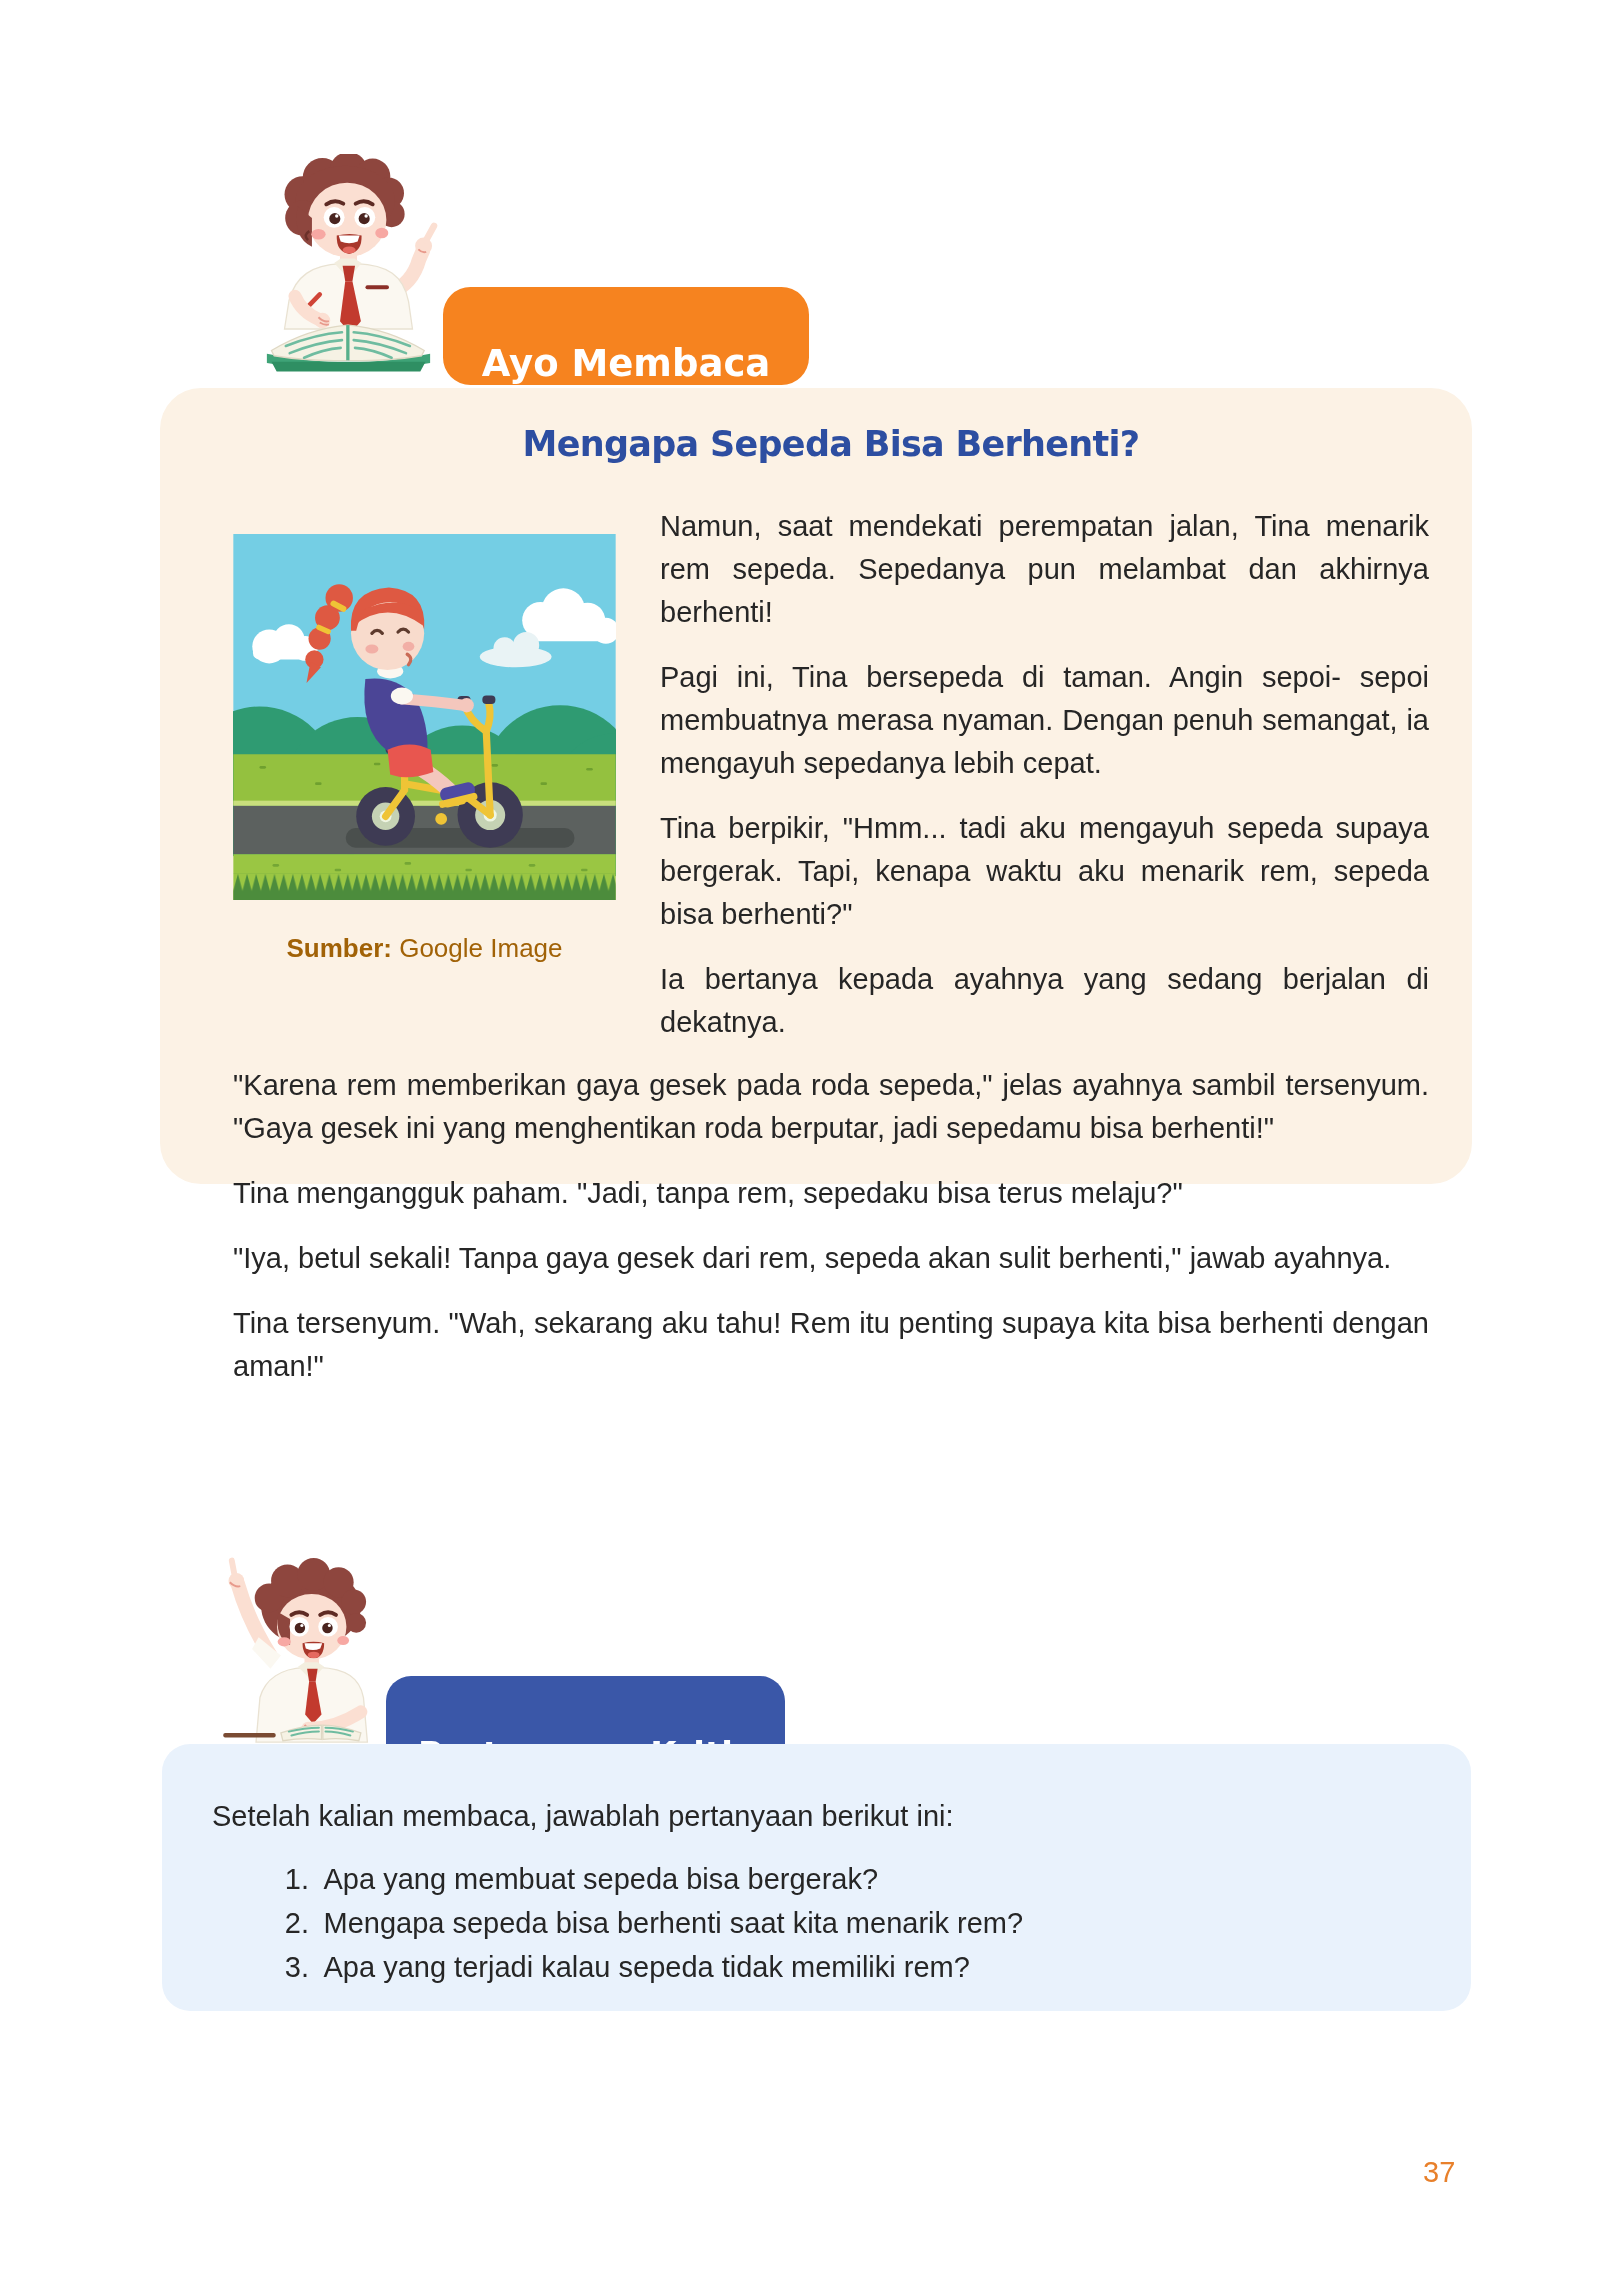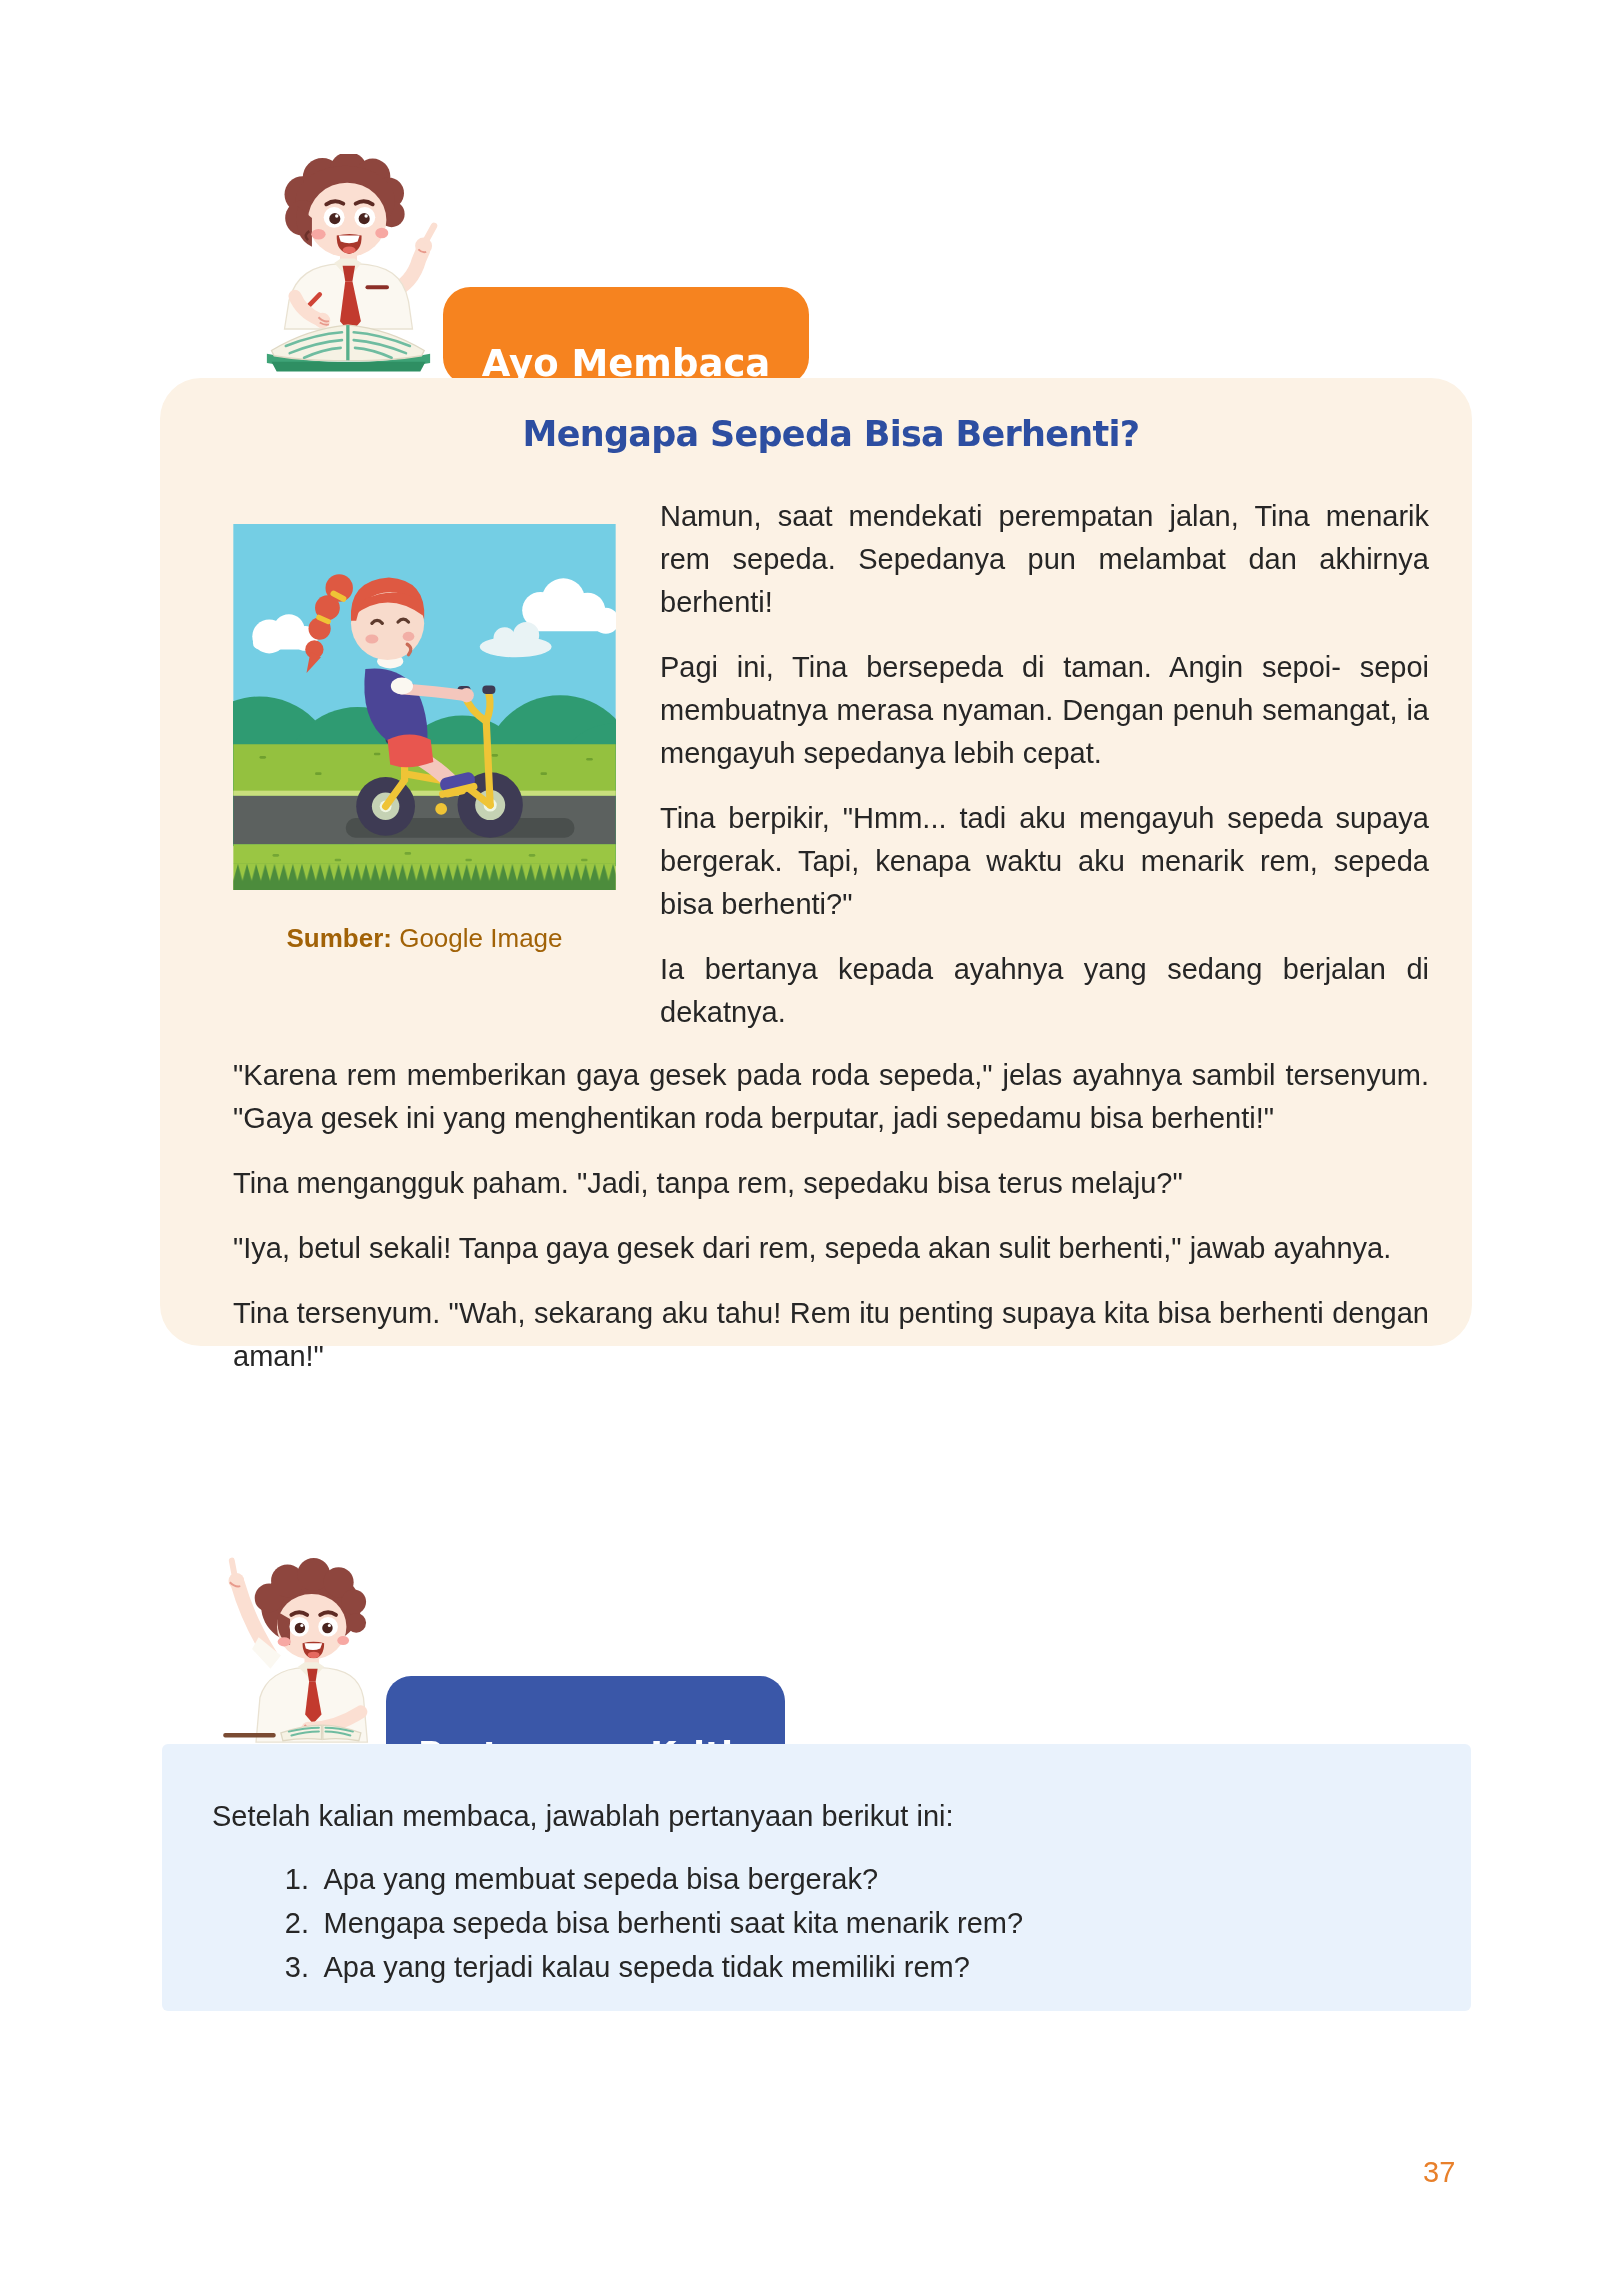--- a/index.html
+++ b/index.html
@@ -12,38 +12,38 @@
   .char2{left:218px;top:1556px;width:154px;height:190px;z-index:1;}
   .badge{
     position:absolute;display:flex;align-items:flex-end;justify-content:center;
     color:#ffffff;font-family:"DejaVu Sans",sans-serif;font-weight:bold;
     z-index:1;letter-spacing:0px;white-space:nowrap;
   }
   .badge-orange{left:443px;top:287px;width:366px;height:98px;background:#F6831F;border-radius:27.5px;font-size:37px;}
   .badge-blue{left:386px;top:1676px;width:399px;height:98px;background:#3A57A8;border-radius:25px;font-size:34px;}
   .panel{position:absolute;box-sizing:border-box;z-index:2;}
   .reading-panel{
-    left:160px;top:378px;width:1312px;height:968px;background:#FCF2E5;
+    left:160px;top:388px;width:1312px;height:796px;background:#FCF2E5;
     border-radius:41px;padding:36px 43px 29.4px 73px;
   }
   .reading-title{
     margin:0 0 41px 0;text-align:center;color:#2D4EA1;
     font-family:"DejaVu Sans",sans-serif;font-weight:bold;font-size:35px;letter-spacing:-0.7px;
   }
   .story-top{display:flex;gap:44px;margin:0 0 19.6px 0;}
   .story-figure{width:383px;flex:none;margin:29.4px 0 0 0;}
   .bike-scene{display:block;width:383px;height:366px;}
   .figure-caption{margin-top:33px;text-align:center;font-size:26px;color:#a16207;}
   .figure-caption .cap-label{font-weight:bold;}
   .story-col{flex:1;min-width:0;}
   .page p.body-text{margin:0 0 22px 0;font-size:29px;line-height:43px;text-align:justify;color:#262626;}
   .story-col p.body-text:last-child{margin-bottom:0;}
   .questions-panel{
     left:162px;top:1744px;width:1309px;height:267px;background:#E9F2FC;
-    border-radius:6px;padding:51px 46px 0 50px;
+    border-radius:28px;padding:51px 46px 0 50px;
   }
   .questions-intro{margin:0;font-size:29px;line-height:43px;color:#262626;}
   .questions-list{margin:19.6px 0 0 0;padding:0 0 0 105px;font-size:29px;line-height:43px;color:#262626;}
   .questions-list li{margin:0 0 1.3px 0;padding-left:6.5px;}
   .page-number{position:absolute;left:1423px;top:2156px;font-size:29px;color:#E8802B;z-index:2;}
 </style>
 </head>
 <body>
 
 <div class="page">

